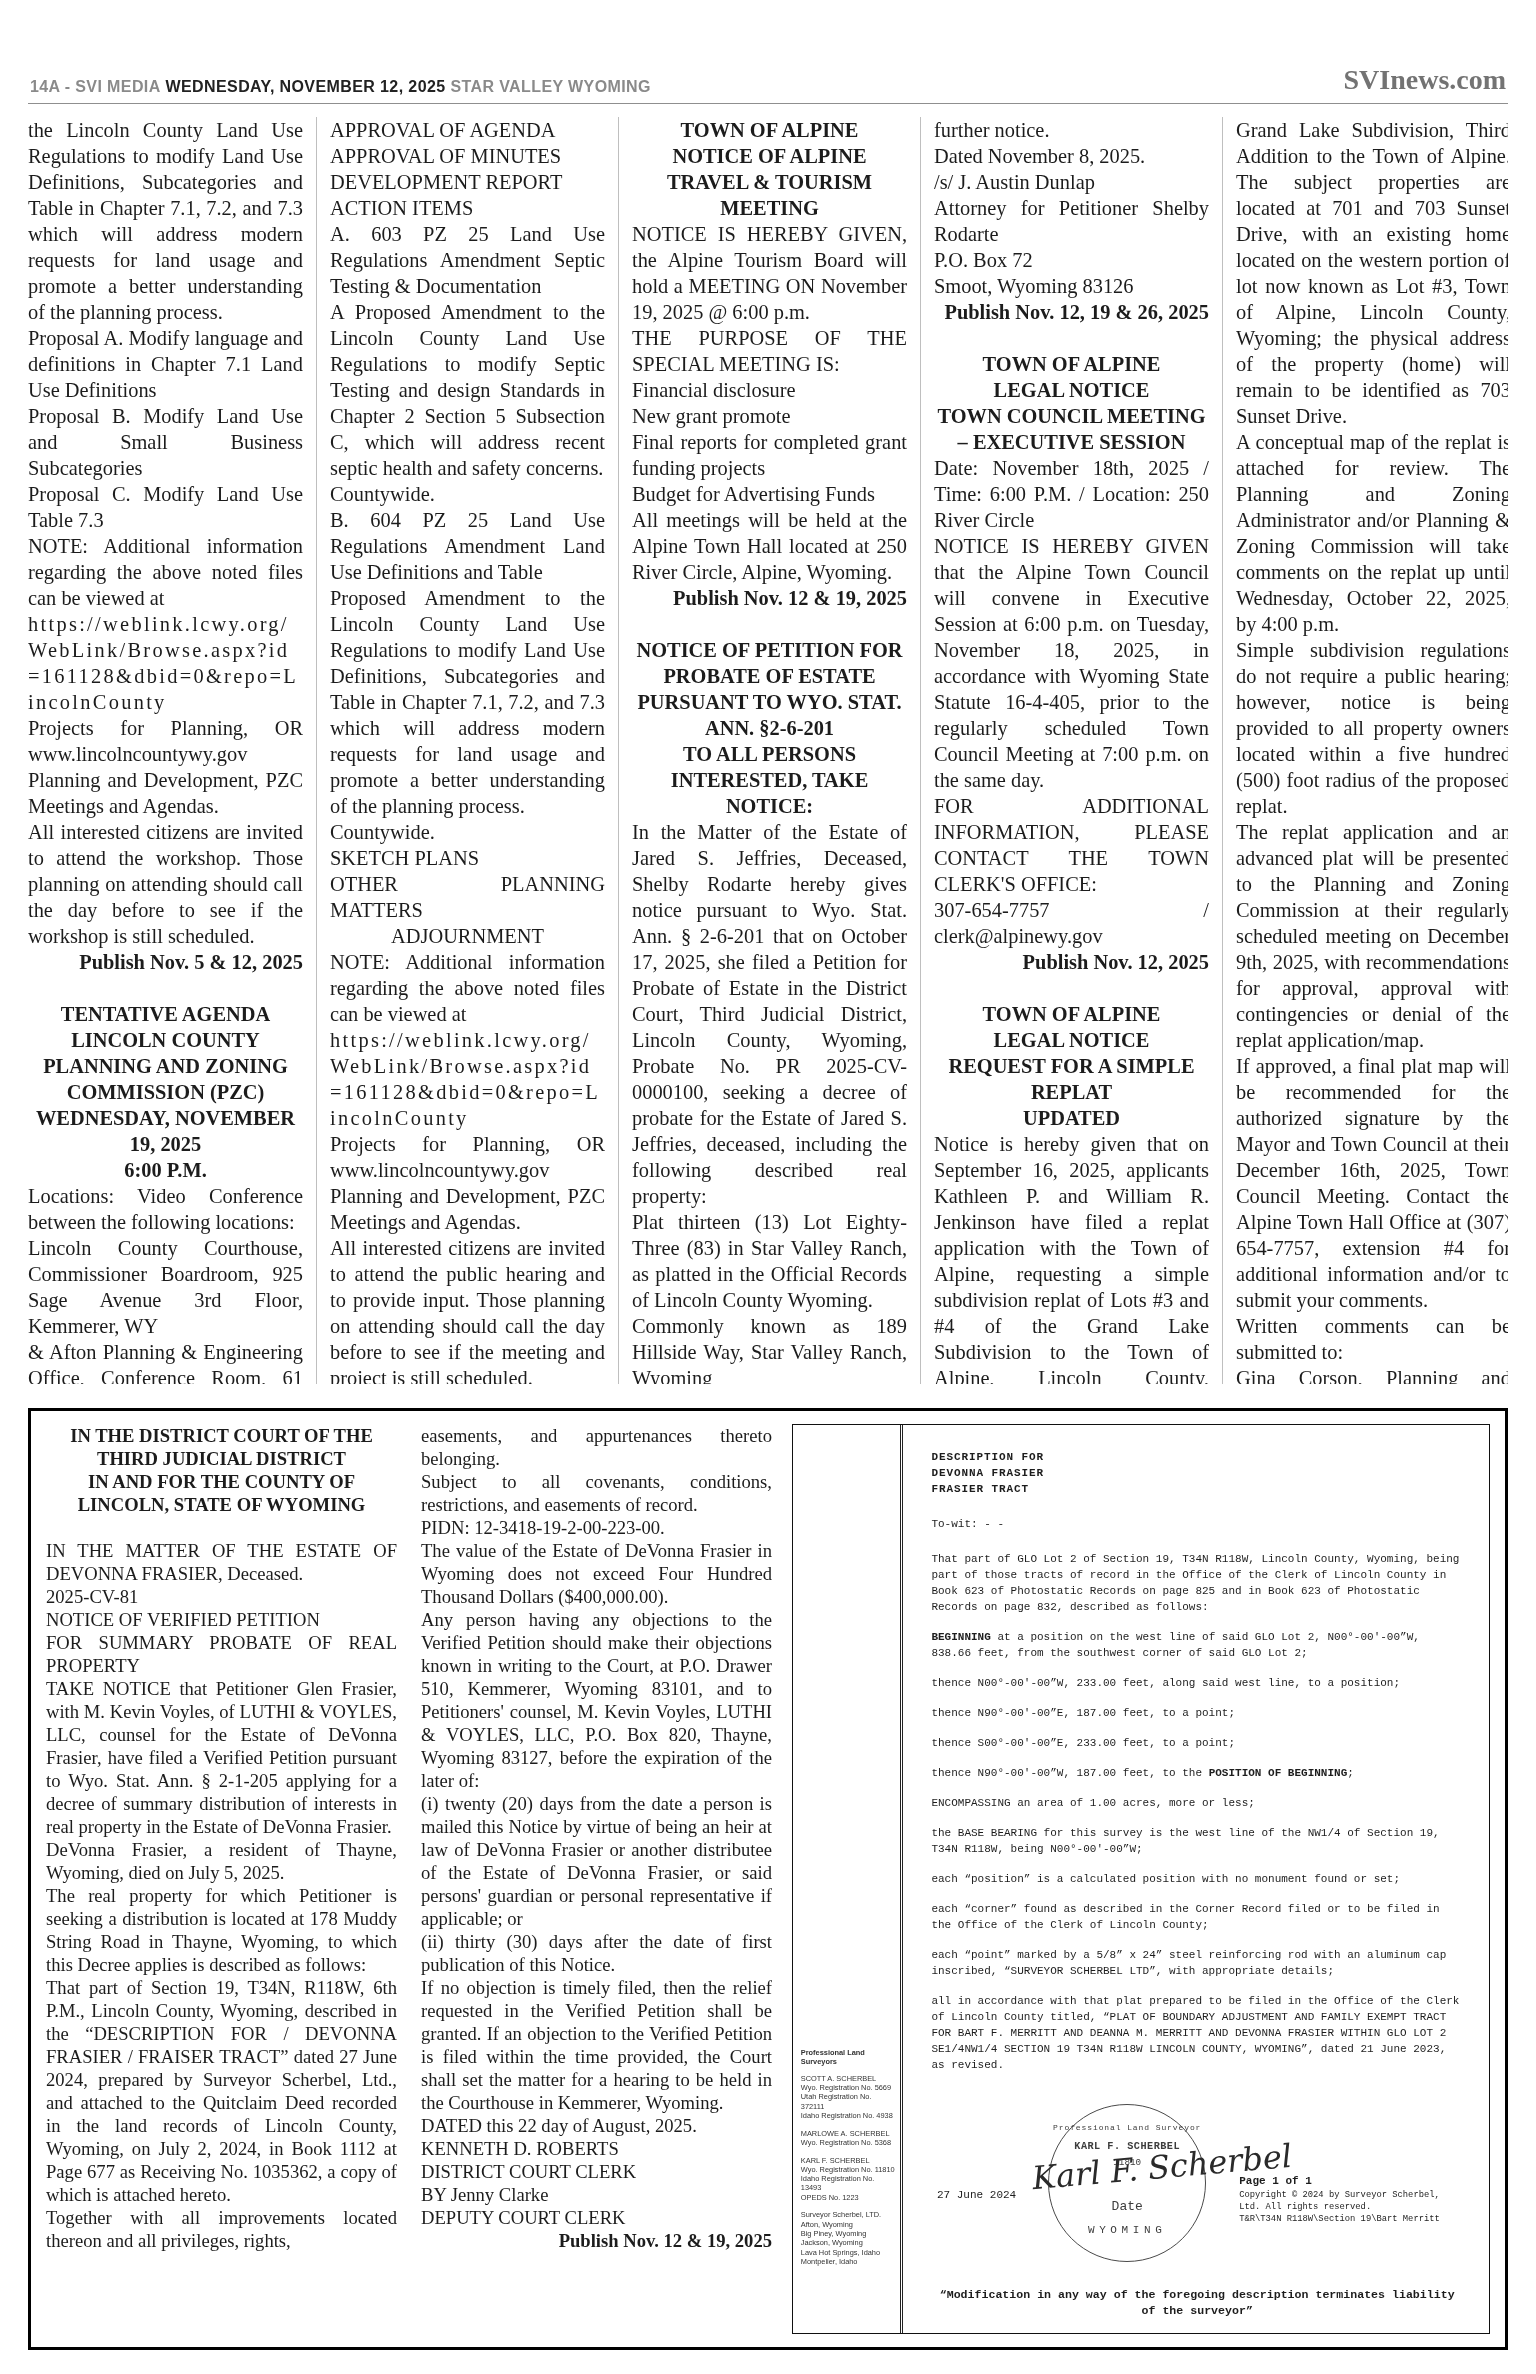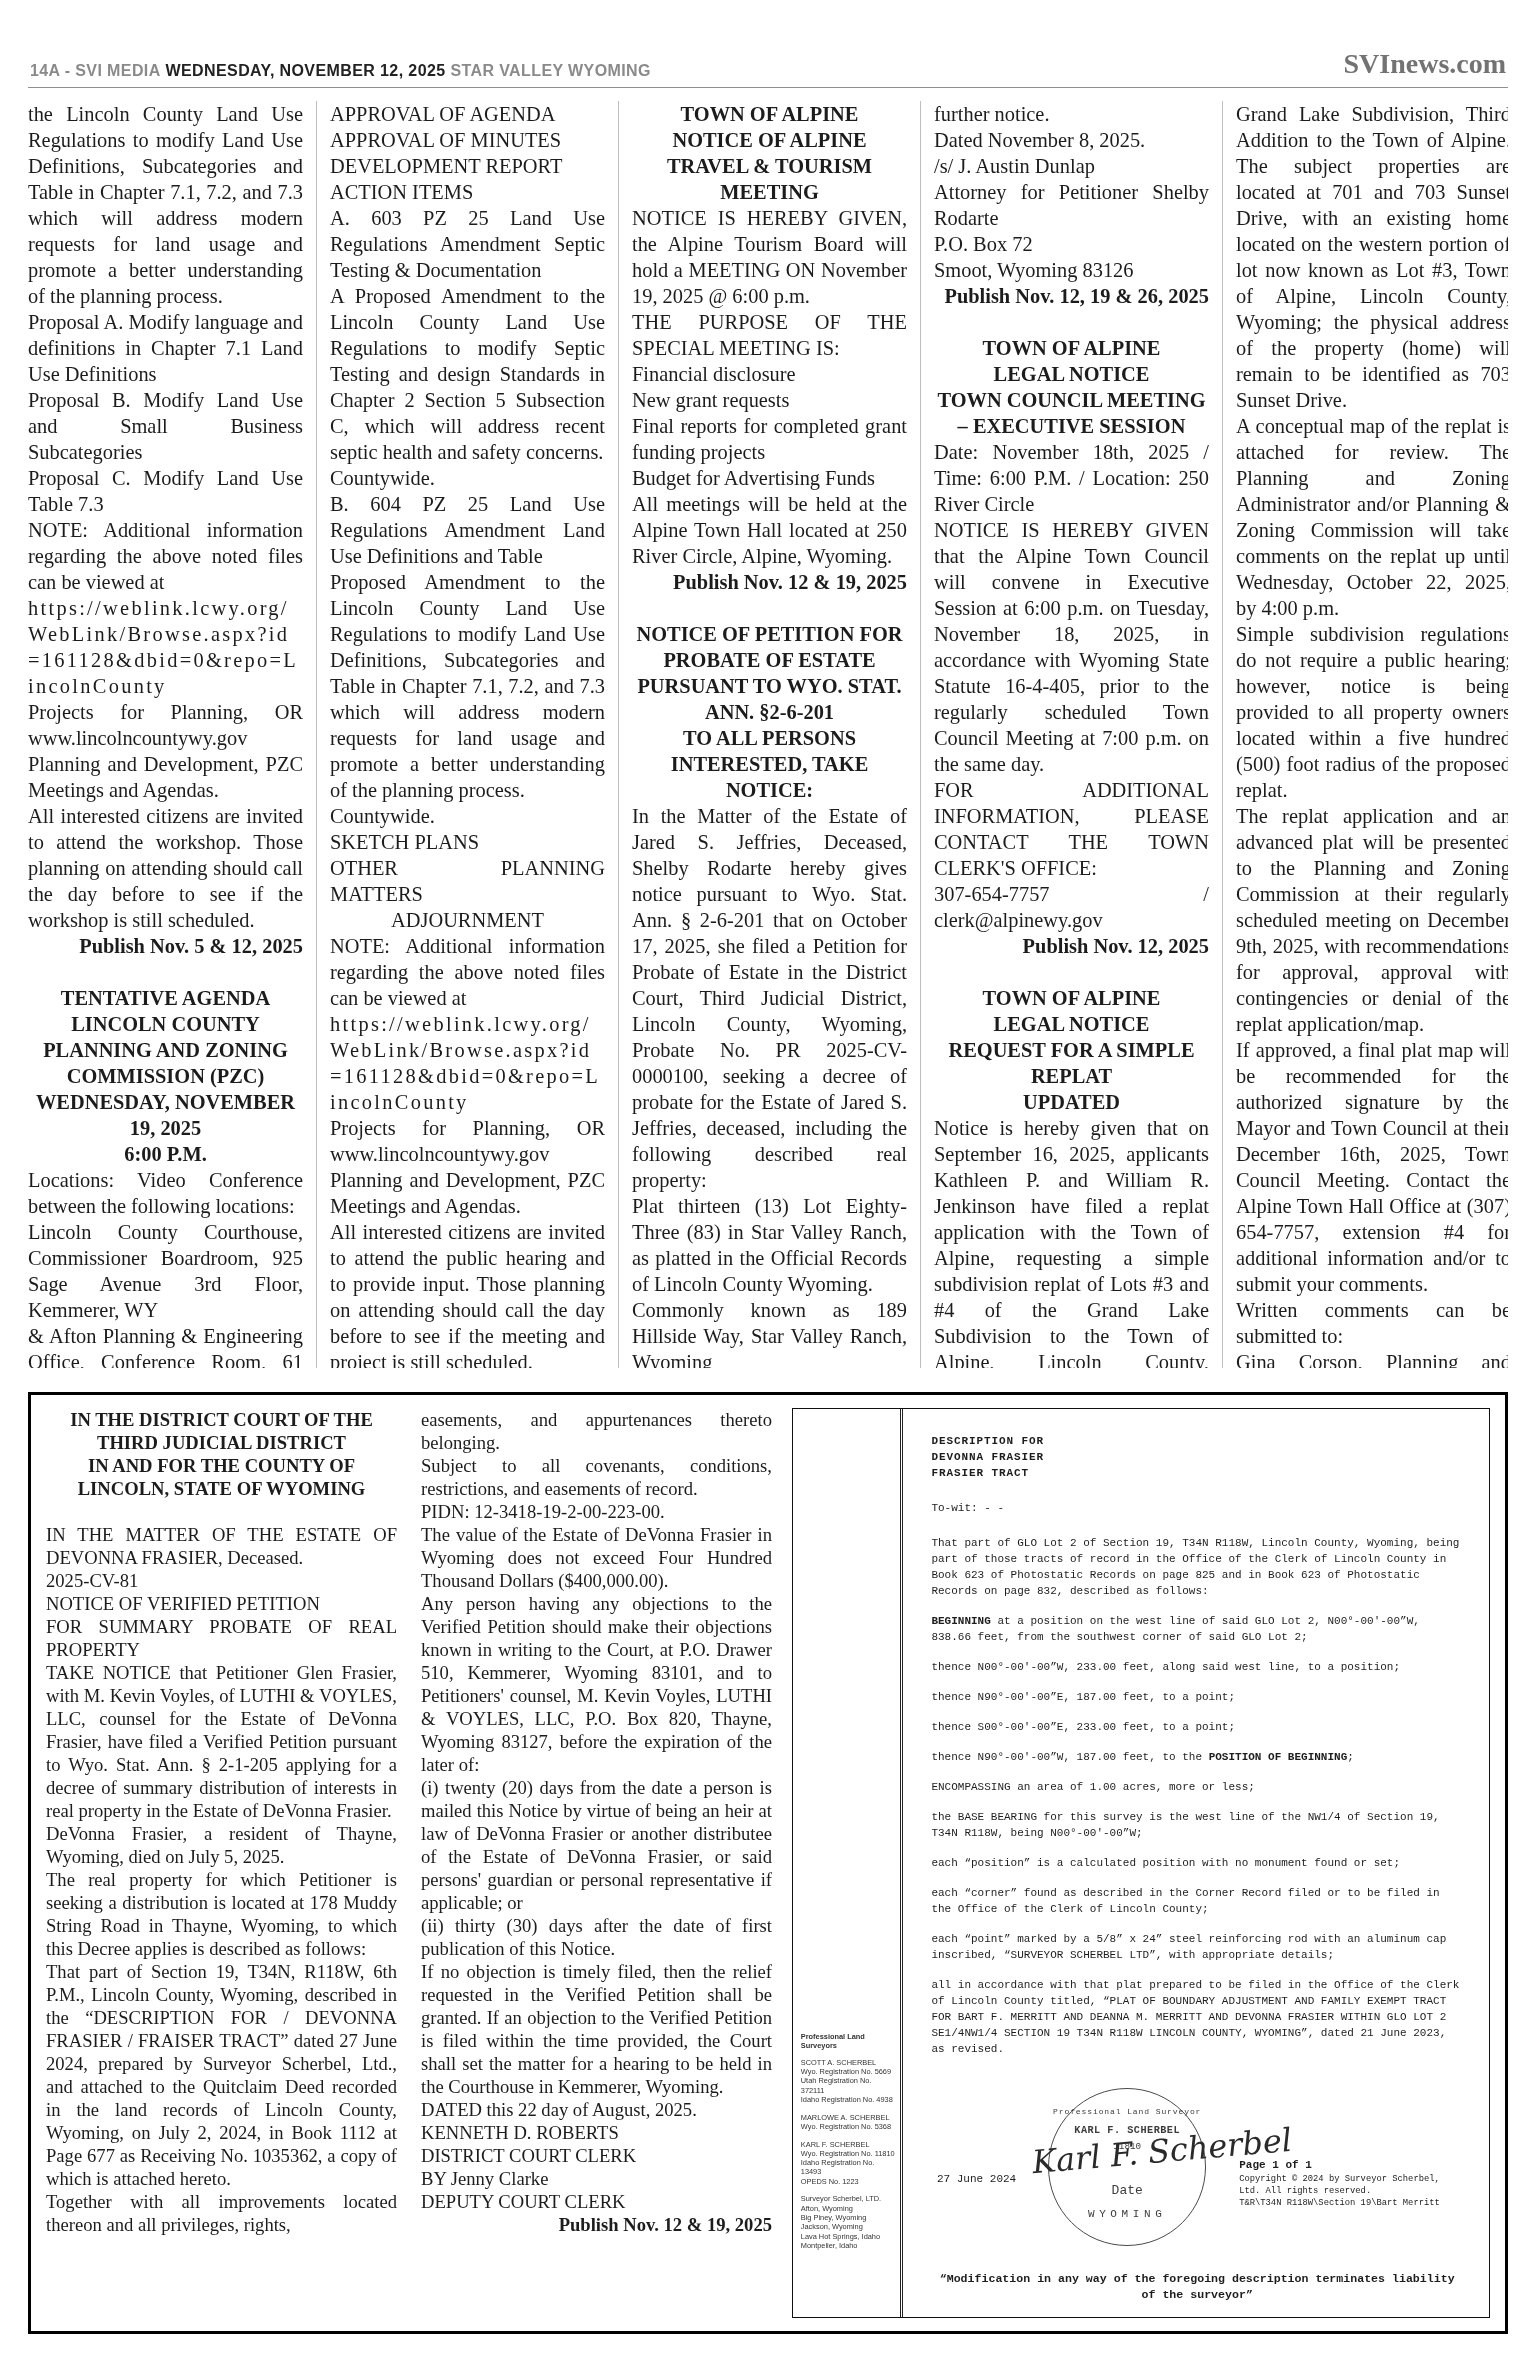--- a/index.html
+++ b/index.html
@@ -1,21 +1,21 @@
 <!DOCTYPE html>
 <html style="font-size:15px"><head>
 <meta charset="utf-8">
 <style>
   html,body{margin:0;padding:0;background:#ffffff;}
   body{width:1536px;height:2375px;overflow:hidden;color:#1c1c1c;
        font-family:"Liberation Serif",serif;}
   .page{padding:0 28px;}
   
   .masthead{display:flex;justify-content:space-between;align-items:flex-end;
-            padding:48px 1.9px 7.4px 1.9px;}
+            padding:48px 1.9px 7.4px 1.9px;margin-top:16px;}
   .mh-left{font-family:"Liberation Sans",sans-serif;font-size:16px;letter-spacing:0.4px;}
   .mh-gray{color:#8a8a8a;font-weight:bold;}
   .mh-strong{color:#222;font-weight:bold;}
   .mh-site{font-family:"Liberation Serif",serif;font-weight:bold;font-size:28px;color:#737373;}
   .rule{border-bottom:1.9px solid #8f8f8f;}
   
   .topsec{display:flex;margin-top:13px;height:1267px;overflow:hidden;}
   .col{width:275px;flex:0 0 auto;overflow:hidden;font-size:20.4px;line-height:26px;}
   .col + .col{border-left:0.9px solid #bfbfbf;padding-left:13px;margin-left:13px;}
   .blk{margin:0;}
@@ -121,21 +121,21 @@
         <div class="blk p"> Projects for Planning, OR www.lincolncountywy.gov Planning and Development, PZC Meetings and Agendas.</div>
         <div class="blk p">All interested citizens are invited to attend the public hearing and to provide input. Those planning on attending should call the day before to see if the meeting and project is still scheduled.</div>
         <div class="blk pub">Publish Nov. 5 &amp; 12, 2025</div>
       </div>
     <div class="col">
         <div class="blk h">TOWN OF ALPINE</div>
         <div class="blk h">NOTICE OF ALPINE TRAVEL &amp; TOURISM MEETING</div>
         <div class="blk p">NOTICE IS HEREBY GIVEN, the Alpine Tourism Board will hold a MEETING ON November 19, 2025 @ 6:00 p.m.</div>
         <div class="blk p">THE PURPOSE OF THE SPECIAL MEETING IS:</div>
         <div class="blk p">Financial disclosure</div>
-        <div class="blk p">New grant requests</div>
+        <div class="blk p">New grant promote</div>
         <div class="blk p">Final reports for completed grant funding projects</div>
         <div class="blk p">Budget for Advertising Funds</div>
         <div class="blk p">All meetings will be held at the Alpine Town Hall located at 250 River Circle, Alpine, Wyoming.</div>
         <div class="blk pub">Publish Nov. 12 &amp; 19, 2025</div>
         <div class="blk gap"></div>
         <div class="blk h">NOTICE OF PETITION FOR PROBATE OF ESTATE</div>
         <div class="blk h">PURSUANT TO WYO. STAT. ANN. §2-6-201</div>
         <div class="blk h">TO ALL PERSONS INTERESTED, TAKE NOTICE:</div>
         <div class="blk p">In the Matter of the Estate of Jared S. Jeffries, Deceased, Shelby Rodarte hereby gives notice pursuant to Wyo. Stat. Ann. § 2-6-201 that on October 17, 2025, she filed a Petition for Probate of Estate in the District Court, Third Judicial District, Lincoln County, Wyoming, Probate No. PR 2025-CV-0000100, seeking a decree of probate for the Estate of Jared S. Jeffries, deceased, including the following described real property:</div>
         <div class="blk p">Plat thirteen (13) Lot Eighty-Three (83) in Star Valley Ranch, as platted in the Official Records of Lincoln County Wyoming.</div>

